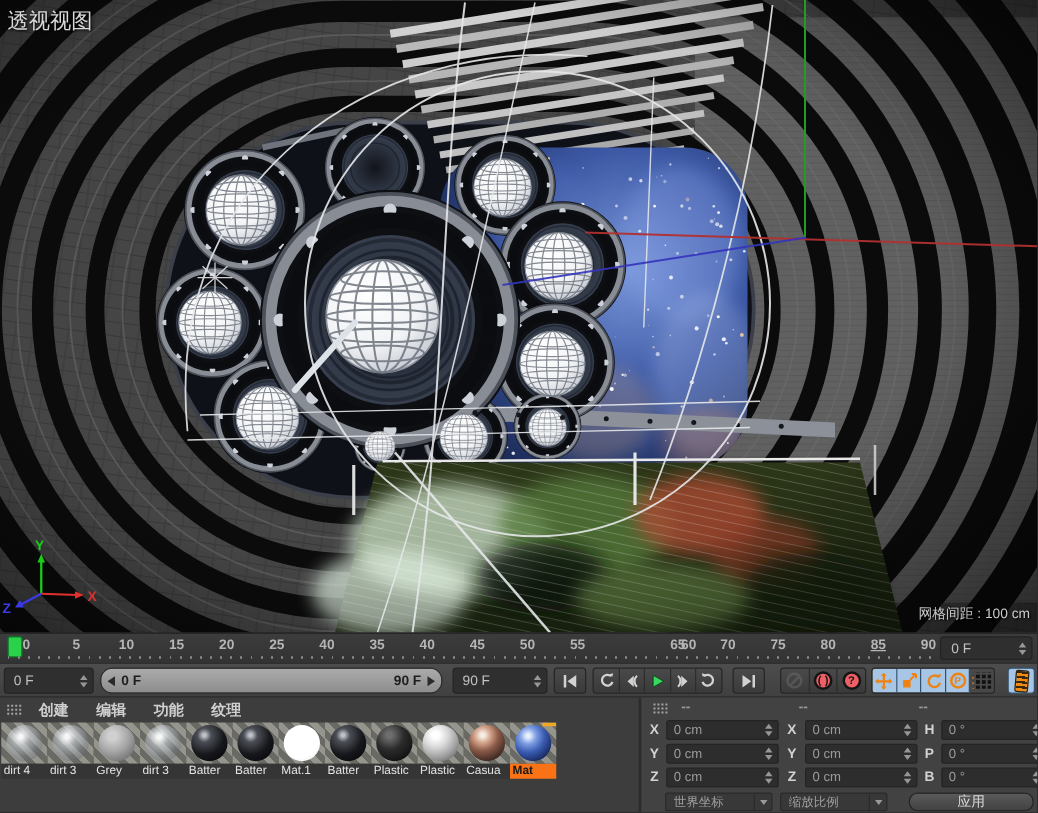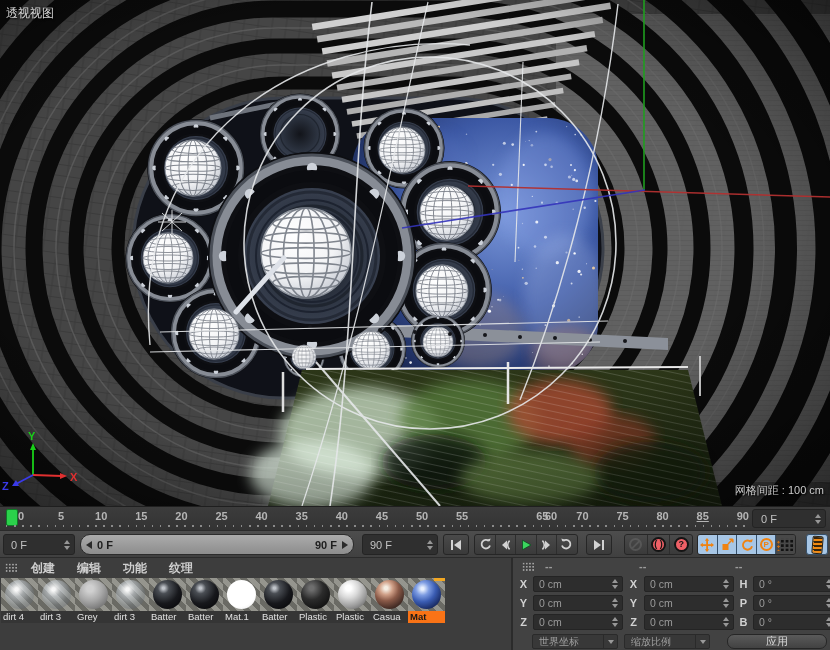--- a/index.html
+++ b/index.html
@@ -1,21 +1,21 @@
 <!DOCTYPE html>
 <html><head>
 <meta charset="utf-8">
 <style>
   html,body{margin:0;padding:0;background:#222;}
   .app{position:relative;width:830px;height:650px;overflow:hidden;
        font-family:"Liberation Sans",sans-serif;background:#3d3d3d;
        -webkit-font-smoothing:antialiased;}
   
   .viewport{position:absolute;left:0;top:0;width:830px;height:506px;background:#2b2b2b;overflow:hidden;}
-  .vp-label{position:absolute;left:6px;top:5px;font-size:12px;color:#d8d8d8;text-shadow:1px 1px 2px #000;}
+  .vp-label{position:absolute;left:6px;top:5px;font-size:17px;color:#d8d8d8;text-shadow:1px 1px 2px #000;}
   .vp-grid{position:absolute;right:6px;bottom:8px;font-size:11px;color:#cbcbcb;text-shadow:1px 1px 2px #000;}
   
   .ruler{position:absolute;left:0;top:506px;width:830px;height:24px;
          background:linear-gradient(#3c3c3c,#333);border-top:1px solid #1f1f1f;box-sizing:border-box;}
   .rnum{position:absolute;top:3px;transform:translateX(-50%);font-size:11px;font-weight:bold;color:#b5b5b5;}
   .ruler-ticks{position:absolute;left:6px;bottom:3px;width:742px;height:2px;
          background:repeating-linear-gradient(90deg,#8a8a8a 0 1.5px,transparent 1.5px 8.1px);}
   .playhead{position:absolute;left:6px;top:2px;width:12px;height:17px;background:#2bd14b;
          border:1px solid #0e7a26;border-radius:2px;box-sizing:border-box;}
   .frame-field{position:absolute;left:752px;top:2px;width:74px;height:19px;background:#2f2f2f;

